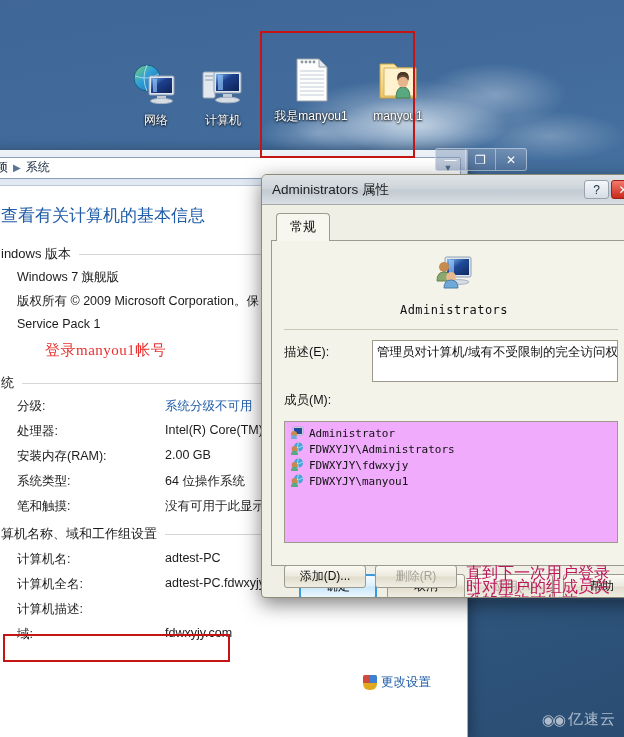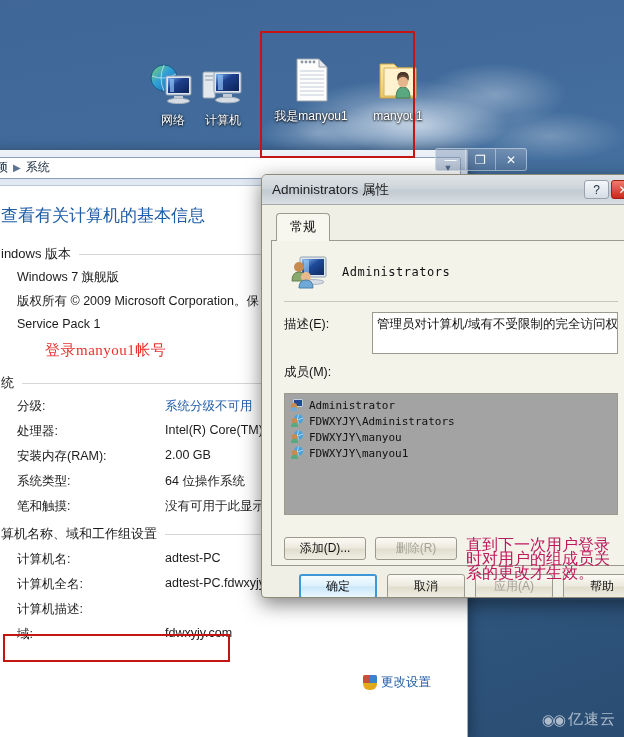--- a/index.html
+++ b/index.html
@@ -36,21 +36,21 @@
     width: 86px;
     text-align: center;
     color: #ffffff;
     font-size: 12px;
     line-height: 14px;
     text-shadow: 0 1px 2px rgba(0,0,0,.85), 0 0 3px rgba(0,0,0,.7);
   }
   .desk-icon .glyph { display: block; height: 52px; margin: 0 auto 3px; position: relative; width: 52px; }
   .desk-icon .label { display: block; padding: 0 2px; }
 
-  #icon-network  { left: 130px; top: 58px; }
+  #icon-network  { left: 113px; top: 58px; }
   #icon-computer { left: 180px; top: 58px; }
   #icon-file     { left: 268px; top: 54px; }
   #icon-folder   { left: 355px; top: 54px; }
 
   
   .redbox {
     position: absolute;
     border: 2px solid #c41414;
     pointer-events: none;
     z-index: 60;
@@ -233,21 +233,21 @@
     margin-bottom: -1px;
   }
   #tabpanel {
     border: 1px solid #9b9a8c;
     background: #f4f3ea;
     padding: 12px 12px 10px 12px;
     height: 326px;
     position: relative;
   }
 
-  .grp-header { display: flex; align-items: center; gap: 14px; padding: 2px 0 8px 6px; }
+  .grp-header { display: flex; align-items: center; gap: 14px; padding: 2px 0 8px 6px; flex-direction: column; }
   .grp-icon { width: 38px; height: 34px; position: relative; flex: none; }
   .grp-name {
     font-family: "DejaVu Sans Mono", "Liberation Mono", monospace;
     font-size: 12px; color: #111; letter-spacing: .5px;
   }
   .hr { height: 1px; background: #c9c7b8; margin: 4px 0 10px 0; }
 
   .field-row { display: flex; align-items: flex-start; margin-bottom: 10px; }
   .field-label { width: 88px; flex: none; font-size: 12.5px; color: #111; padding-top: 4px; }
   .field-input {
@@ -258,21 +258,21 @@
     font-size: 12.5px;
     color: #111;
     padding: 3px 4px;
     line-height: 17px;
     overflow: hidden;
     white-space: nowrap;
   }
   .field-label-block { font-size: 12.5px; color: #111; margin: 2px 0 12px 0; }
 
   #members-list {
-    background: #a3a3a3;
+    background: #f0abfc;
     border: 1px solid #9b9a8c;
     height: 122px;
     padding: 3px 2px;
     overflow: hidden;
     position: relative;
   }
   .member {
     display: flex; align-items: center; gap: 5px;
     font-family: "DejaVu Sans Mono", "Liberation Mono", monospace;
     font-size: 11px; color: #111;
@@ -607,21 +607,21 @@
           </div>
           <div class="member">
             <span class="mico">
               <svg width="14" height="14" viewBox="0 0 14 14">
                 <circle cx="8.5" cy="5" r="4.6" fill="#4aa3d8"></circle>
                 <path d="M4 5 q4.5 2 9 -1 M8.5 .5 q-2.2 4.6 0 9" stroke="#d9eefb" stroke-width=".7" fill="none"></path>
                 <circle cx="4.5" cy="7" r="3" fill="#c88b4f"></circle>
                 <path d="M1 13 q0 -4.2 3.5 -4.2 q3.5 0 3.5 4.2 z" fill="#5aa87f"></path>
               </svg>
             </span>
-            <span>FDWXYJY\manyou</span>
+            <span>FDWXYJY\fdwxyjy</span>
           </div>
           <div class="member">
             <span class="mico">
               <svg width="14" height="14" viewBox="0 0 14 14">
                 <circle cx="8.5" cy="5" r="4.6" fill="#4aa3d8"></circle>
                 <path d="M4 5 q4.5 2 9 -1 M8.5 .5 q-2.2 4.6 0 9" stroke="#d9eefb" stroke-width=".7" fill="none"></path>
                 <circle cx="4.5" cy="7" r="3" fill="#c88b4f"></circle>
                 <path d="M1 13 q0 -4.2 3.5 -4.2 q3.5 0 3.5 4.2 z" fill="#5aa87f"></path>
               </svg>
             </span>

